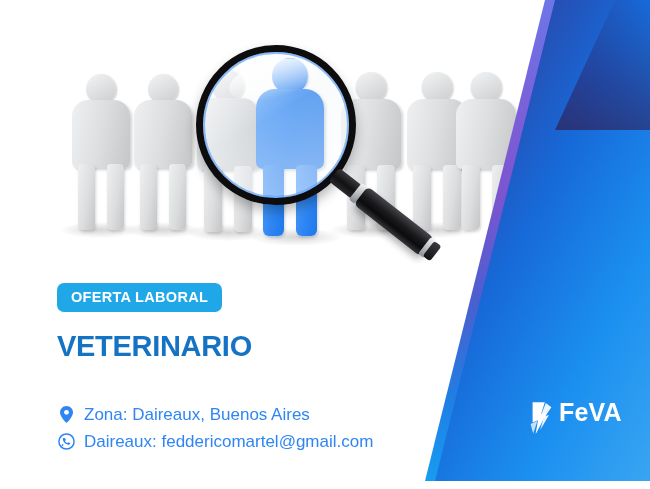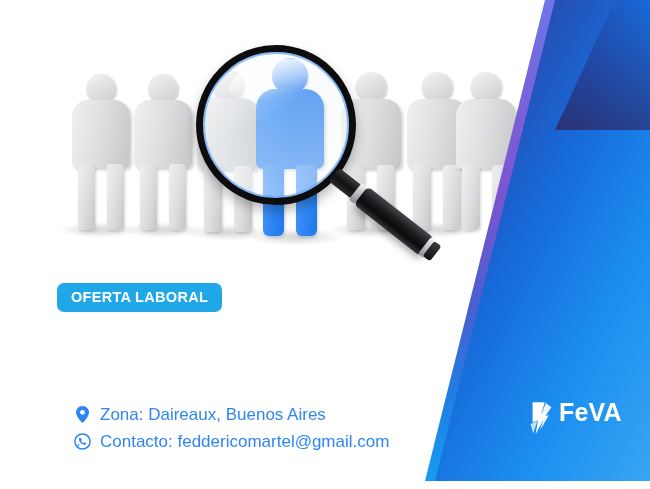--- a/index.html
+++ b/index.html
@@ -244,21 +244,21 @@
     top: 330px;
     color: #1573c4;
     font-size: 29px;
     font-weight: bold;
     line-height: 1.16;
     letter-spacing: -0.3px;
     white-space: nowrap;
   }
   .info-list {
     position: absolute;
-    left: 74px;
+    left: 58px;
     top: 401px;
   }
   .info-row {
     display: flex;
     align-items: center;
     gap: 9px;
     height: 27px;
   }
   .info-icon {
     width: 17px;
@@ -350,20 +350,21 @@
         <div class="mag-grip"></div>
         <div class="mag-band" style="left:115px;"></div>
         <div class="mag-cap"></div>
       </div>
     </div>
   </div>
 
   <div class="badge">OFERTA LABORAL</div>
 
   <div class="headline">
+    <div>VETERINARIO</div>
   </div>
 
   <div class="info-list">
 
     <div class="info-row">
       <span class="info-icon">
         <svg width="13" height="17" viewBox="0 0 13 17" aria-hidden="true">
           <path d="M6.5 0C2.91 0 0 2.91 0 6.5C0 11.1 6.5 17 6.5 17C6.5 17 13 11.1 13 6.5C13 2.91 10.09 0 6.5 0Z" fill="#2f86f3"></path>
           <circle cx="6.5" cy="6.3" r="2.4" fill="#ffffff"></circle>
         </svg>
@@ -372,21 +373,21 @@
     </div>
 
     <div class="info-row">
       <span class="info-icon">
         <svg width="17" height="17" viewBox="0 0 17 17" aria-hidden="true">
           <circle cx="8.5" cy="8.5" r="7.6" fill="none" stroke="#2f86f3" stroke-width="1.5"></circle>
           <path d="M6.3 5.0c0.28-0.05 0.55 0.05 0.7 0.32l0.72 1.3c0.14 0.25 0.09 0.56-0.12 0.76l-0.42 0.4c-0.12 0.12-0.15 0.3-0.07 0.45c0.42 0.78 1.1 1.44 1.9 1.83c0.16 0.08 0.35 0.04 0.47-0.09l0.41-0.45c0.19-0.21 0.5-0.27 0.76-0.14l1.33 0.69c0.28 0.15 0.39 0.48 0.24 0.76c-0.4 0.75-1.26 1.17-2.1 0.99c-1.4-0.3-2.67-1.02-3.65-2.07C5.5 8.5 4.9 7.3 4.77 6.0C4.72 5.5 5.05 5.1 5.55 5.02Z" fill="#2f86f3"></path>
           <path d="M3.2 13.8l1.1-2.9l1.6 1.1Z" fill="#2f86f3"></path>
         </svg>
       </span>
-      <span class="info-text">Contacto: feddericomartel@gmail.com</span>
+      <span class="info-text">Daireaux: feddericomartel@gmail.com</span>
     </div>
 
   </div>
 
   <div class="panel-wrap">
     <div class="panel-purple-edge"></div>
     <div class="panel-main"></div>
     <div class="panel-top-right-dark"></div>
     <div class="panel-bottom-trim"></div>
   </div>

